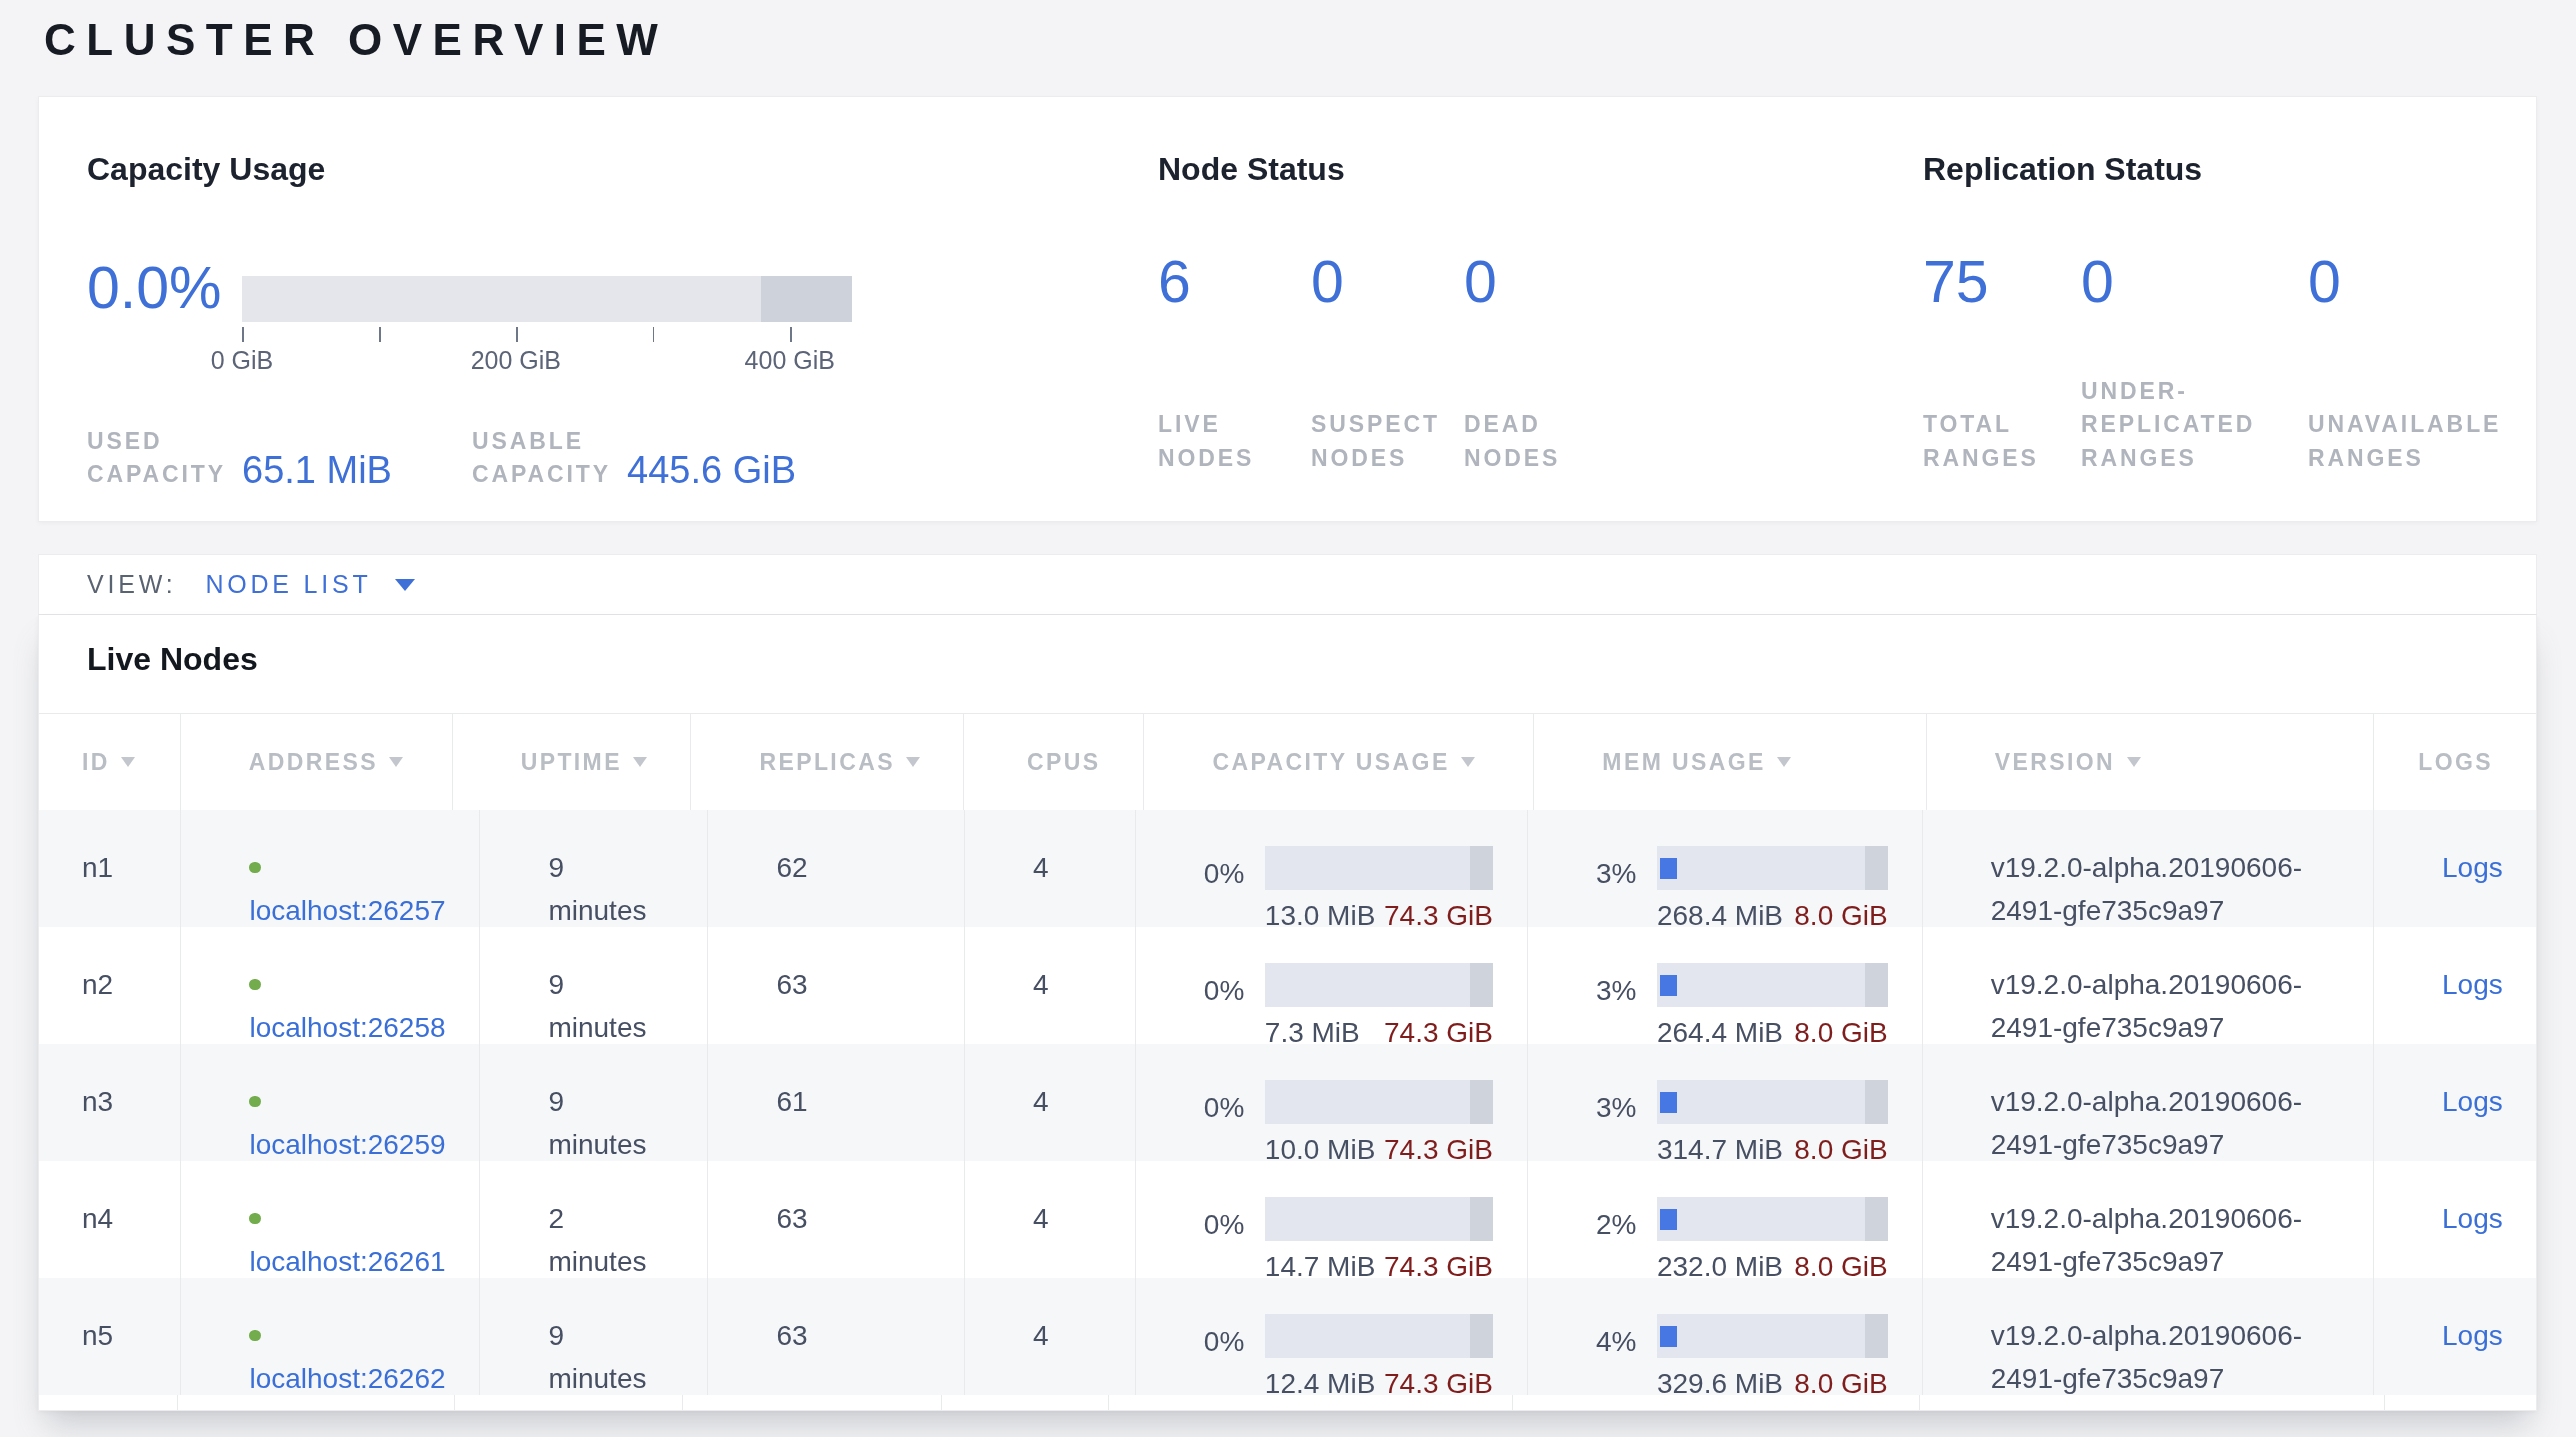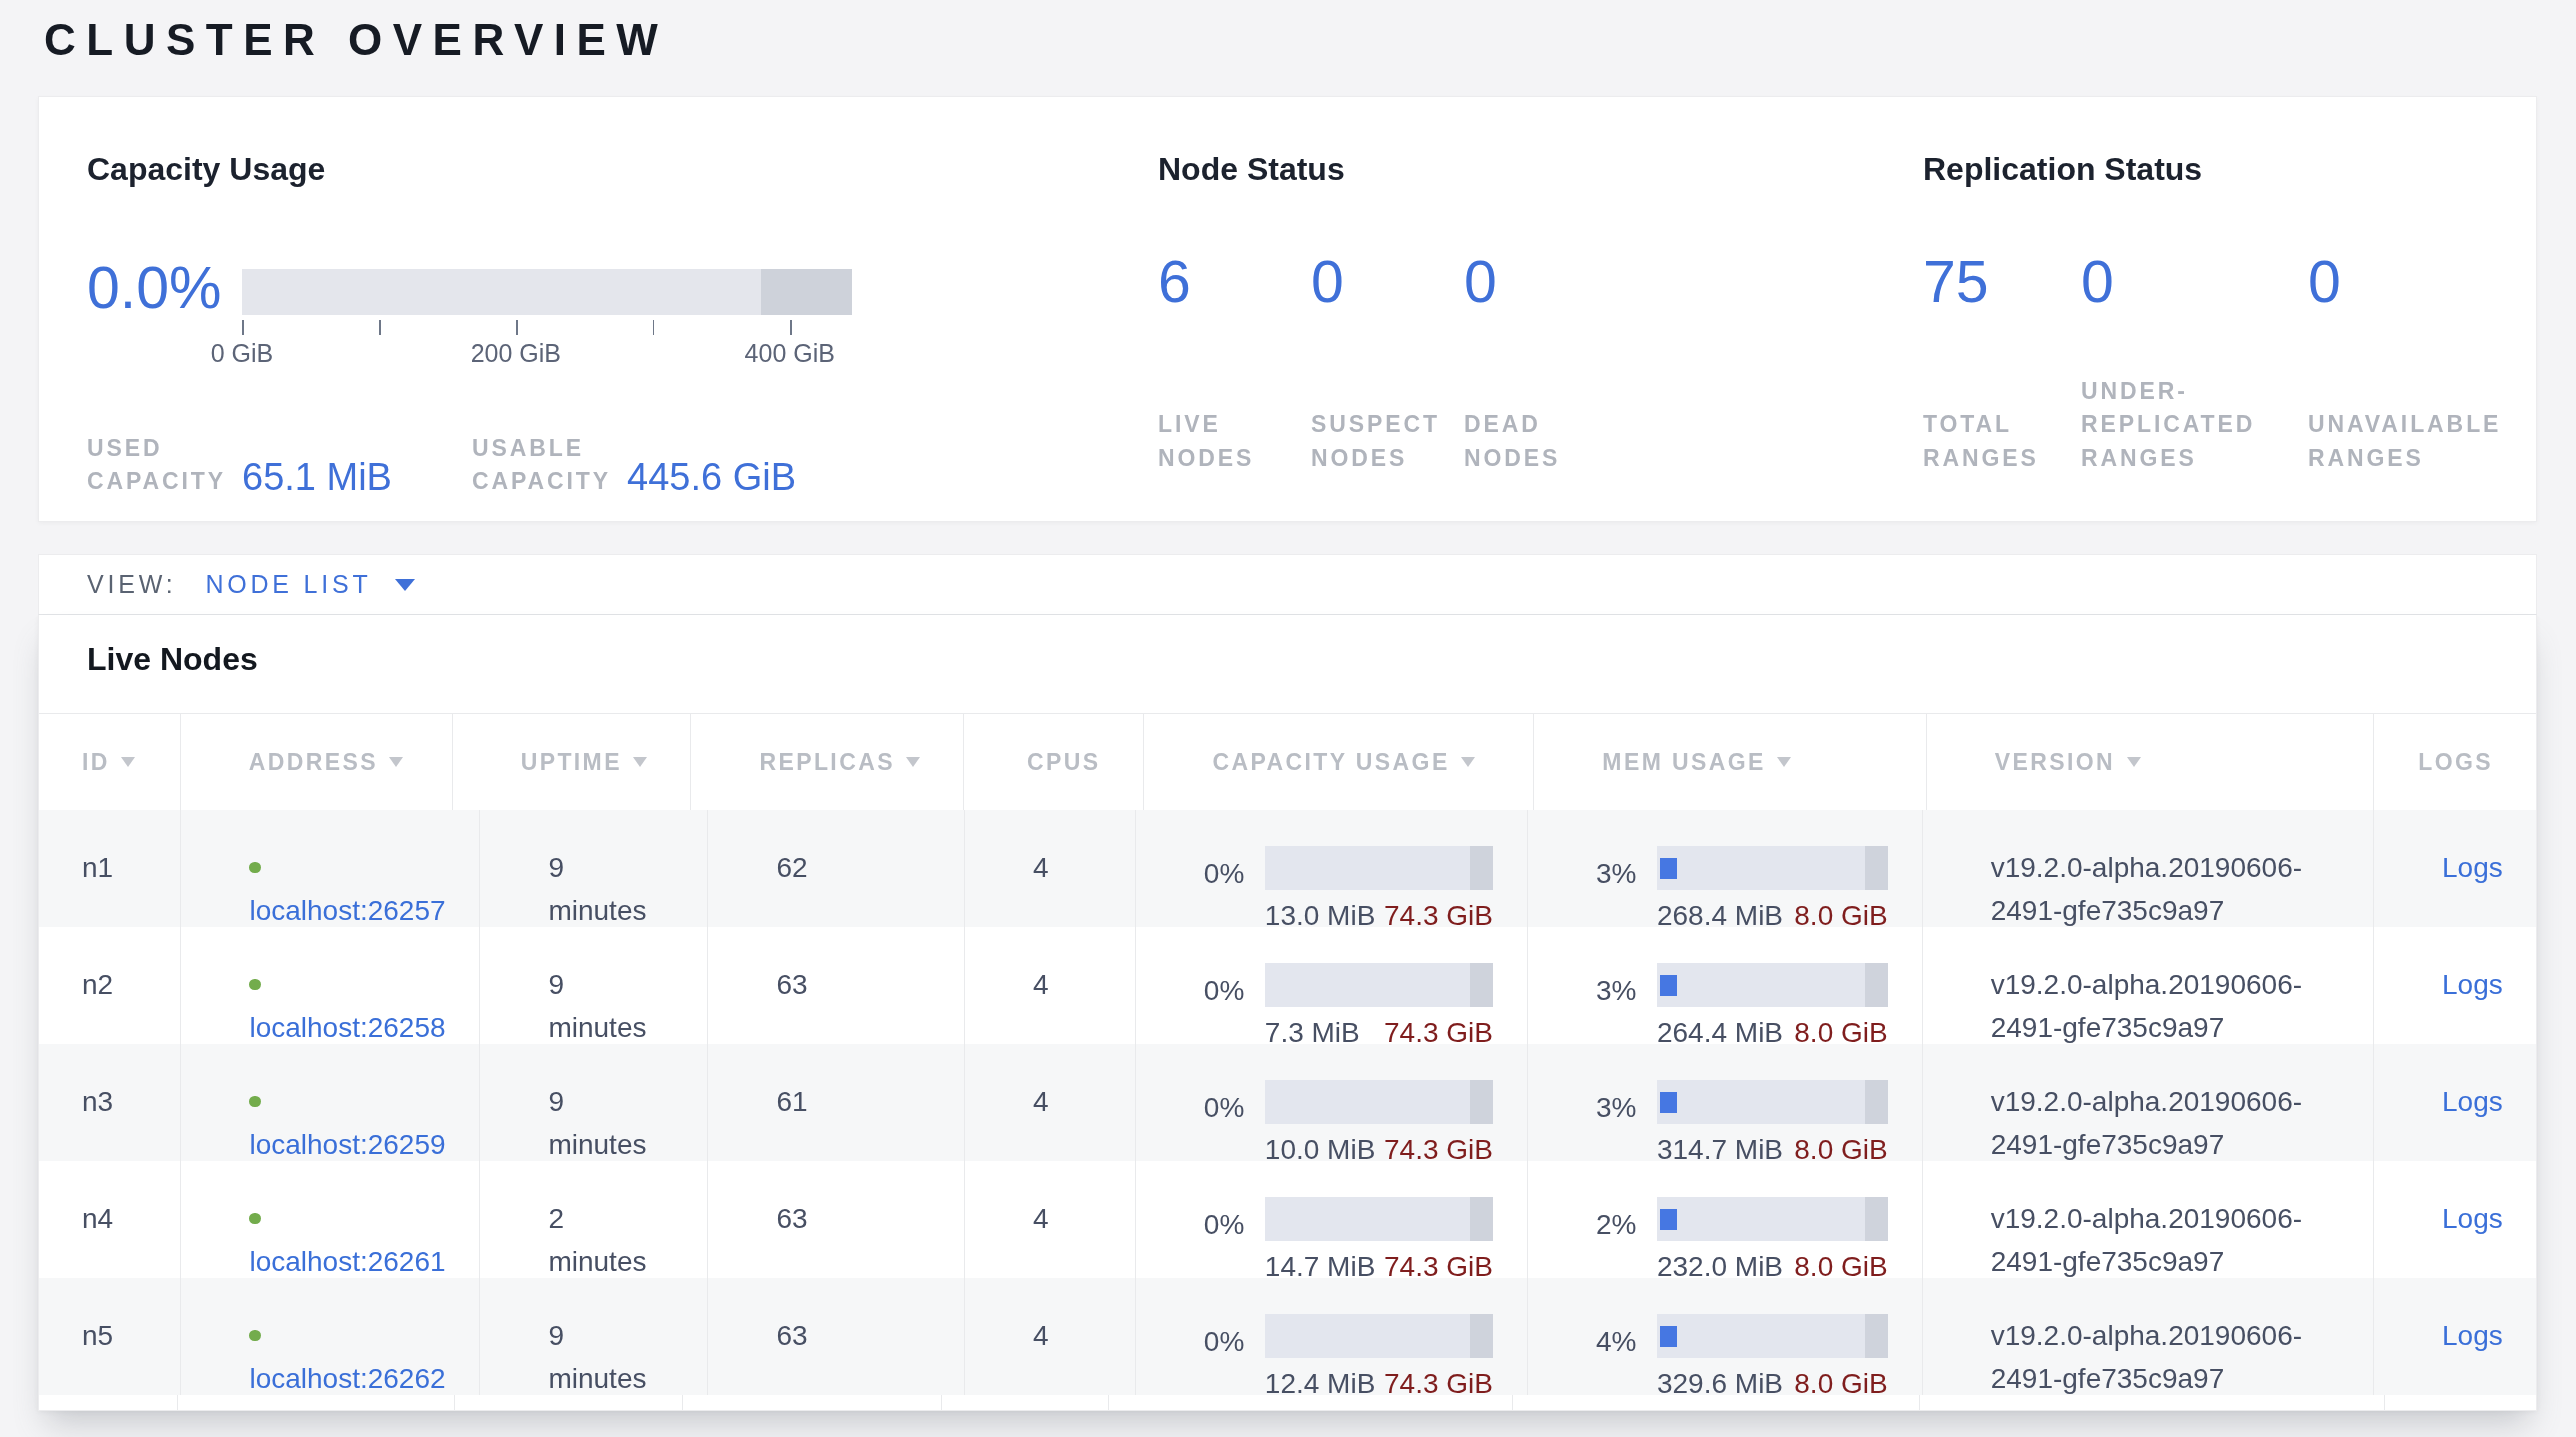--- a/index.html
+++ b/index.html
@@ -21,29 +21,29 @@
     display:flex; padding:53px 0 0 48px;
   }
   .section-title { font-size:32px; font-weight:700; color:#1c222e; line-height:38px; }
 
   .sec-capacity { width:1071px; }
   .sec-nodes    { width:765px;  }
   .sec-repl     { flex:1; }
 
   .cap-big-row { display:flex; margin-top:71px; align-items:flex-start; }
   .cap-pct { width:155px; font-size:59px; color:#3f70d8; line-height:1; }
-  .cap-bar-block { width:610px; position:relative; margin-top:10px; }
+  .cap-bar-block { width:610px; position:relative; margin-top:17px; }
   .cap-bar { height:46px; background:#e4e6ec; position:relative; }
   .cap-bar-tail { position:absolute; top:0; right:0; height:100%; background:#ced2da; }
   .cap-ticks { position:relative; height:17px; margin-top:2.9px; }
   .cap-tick { position:absolute; top:1.9px; width:1.9px; height:15.3px; background:#6e7788; }
   .cap-tick-labels { position:relative; height:33px; margin-top:3.8px; }
   .cap-tick-label { position:absolute; transform:translateX(-50%); font-size:25px; color:#5c6477; white-space:nowrap; }
 
-  .cap-stats { display:flex; margin-top:60px; align-items:center; }
+  .cap-stats { display:flex; margin-top:46px; align-items:center; }
   .stat-label {
     font-size:23px; font-weight:700; letter-spacing:2.9px; color:#b0b4bc;
     line-height:1.45; text-transform:uppercase;
   }
   .cap-stat-1 { width:385px; display:flex; align-items:flex-end; }
   .cap-stat-2 { display:flex; align-items:flex-end; }
   .cap-stat-1 .stat-label, .cap-stat-2 .stat-label { width:155px; }
   .stat-value { font-size:38px; color:#3f70d8; line-height:1; margin-bottom:1.9px; white-space:nowrap; }
 
   .stats-row { display:flex; margin-top:65px; height:222px; }

